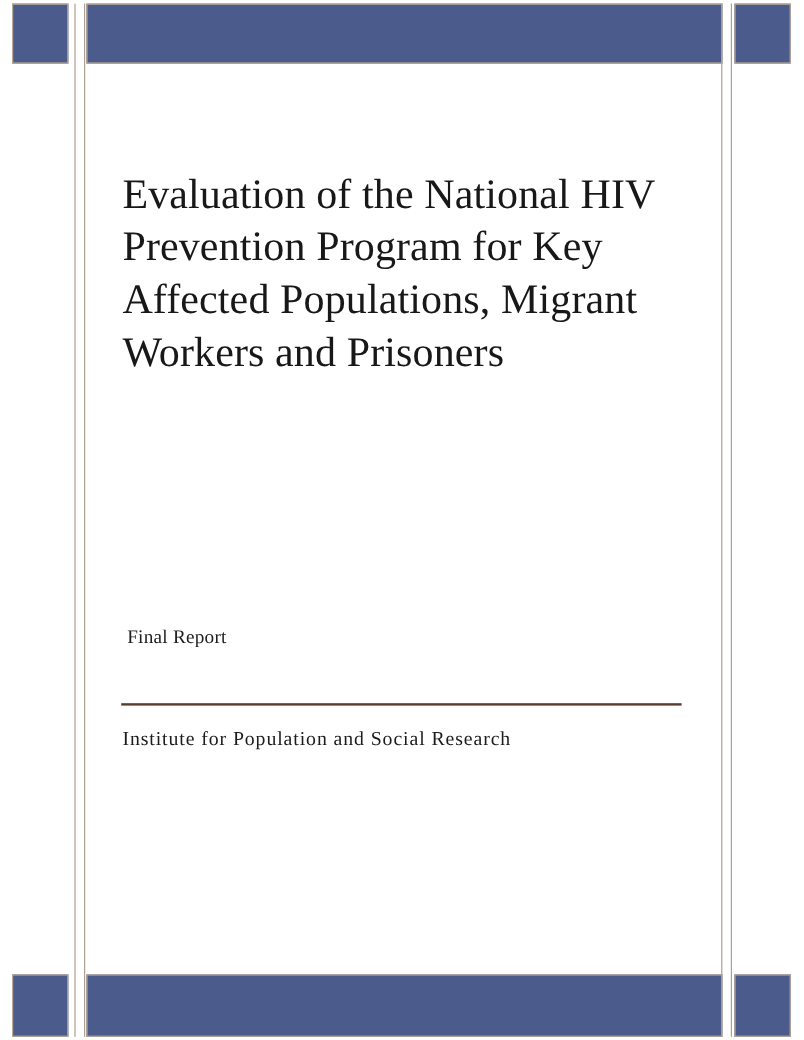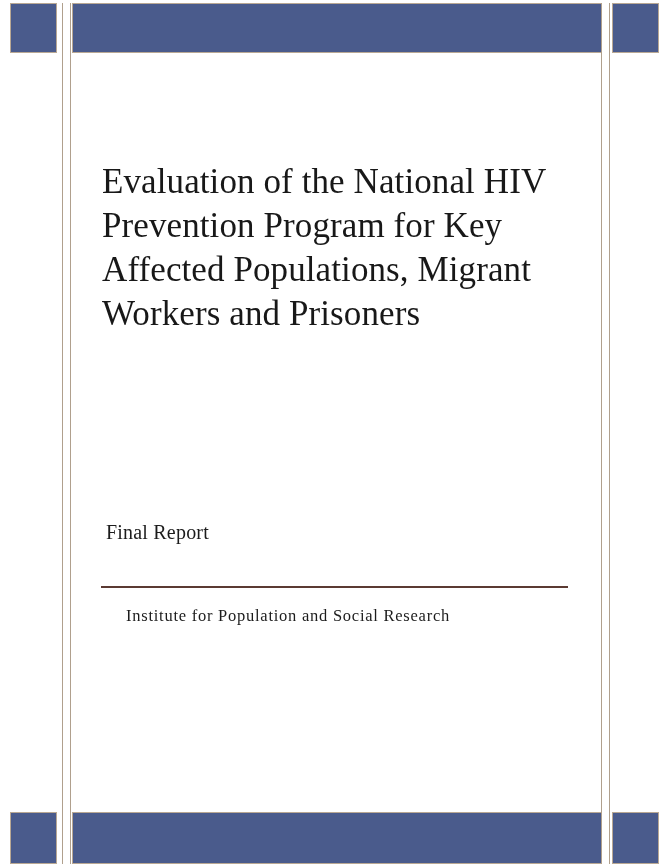--- a/index.html
+++ b/index.html
@@ -52,38 +52,38 @@
   .content {
     position: absolute;
     left: 101px;
     top: 0;
     width: 470px;
     height: 867px;
   }
 
   .doc-title {
     position: absolute;
-    top: 160px;
+    top: 140px;
     left: 1px;
     width: 460px;
     margin: 0;
     font-family: "Liberation Serif", serif;
     font-size: 35px;
     line-height: 44px;
     font-weight: 400;
     color: #181818;
     letter-spacing: 0.1px;
   }
 
   .subtitle {
     position: absolute;
     top: 521px;
     left: 5px;
     font-family: "Liberation Serif", serif;
-    font-size: 20px;
+    font-size: 16px;
     line-height: 22px;
     color: #1c1c1c;
     letter-spacing: 0.2px;
   }
 
   .divider {
     position: absolute;
     top: 586px;
     left: 0px;
     width: 467px;
@@ -97,21 +97,21 @@
     position: absolute;
     top: 605px;
     left: 1px;
     width: 460px;
     font-family: "Liberation Serif", serif;
     font-size: 16.5px;
     line-height: 22px;
     color: #1c1c1c;
     letter-spacing: 0.75px;
   }
-  .affiliation div { white-space: nowrap; margin-left: 24px; }
+  .affiliation div { white-space: nowrap; }
 </style>
 </head>
 <body>
 
 <div class="page">
 
   <div class="blue-block block-top-left"></div>
   <div class="blue-block block-top-main"></div>
   <div class="blue-block block-top-right"></div>
 

